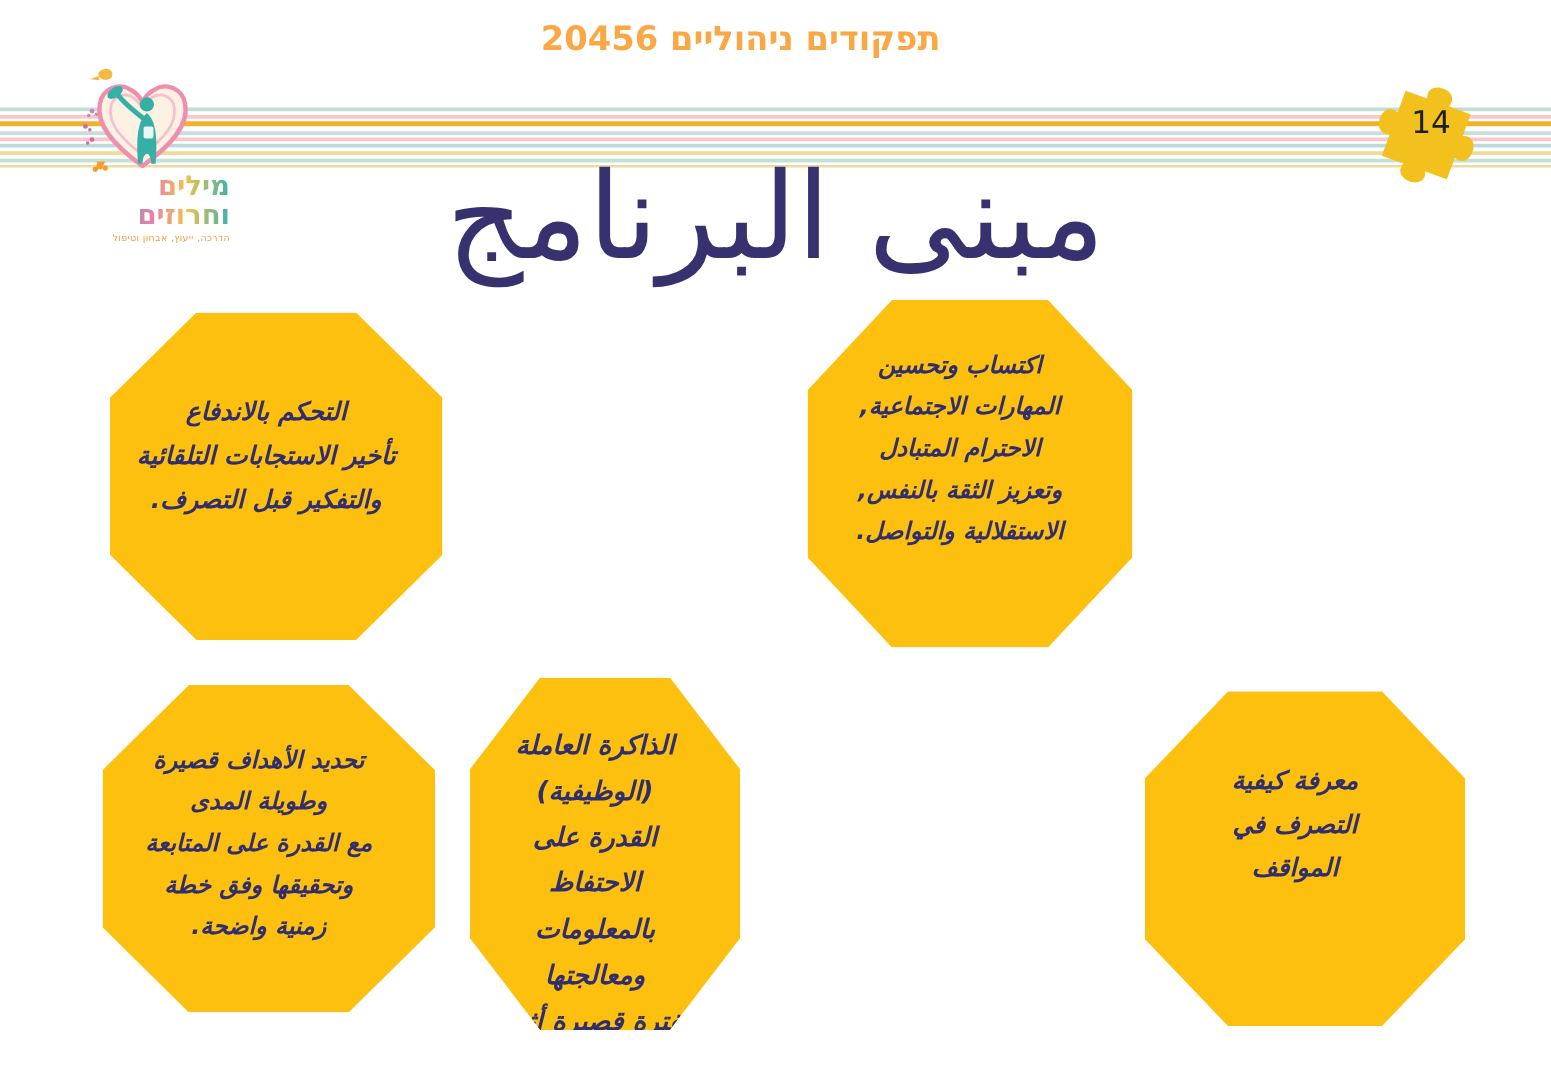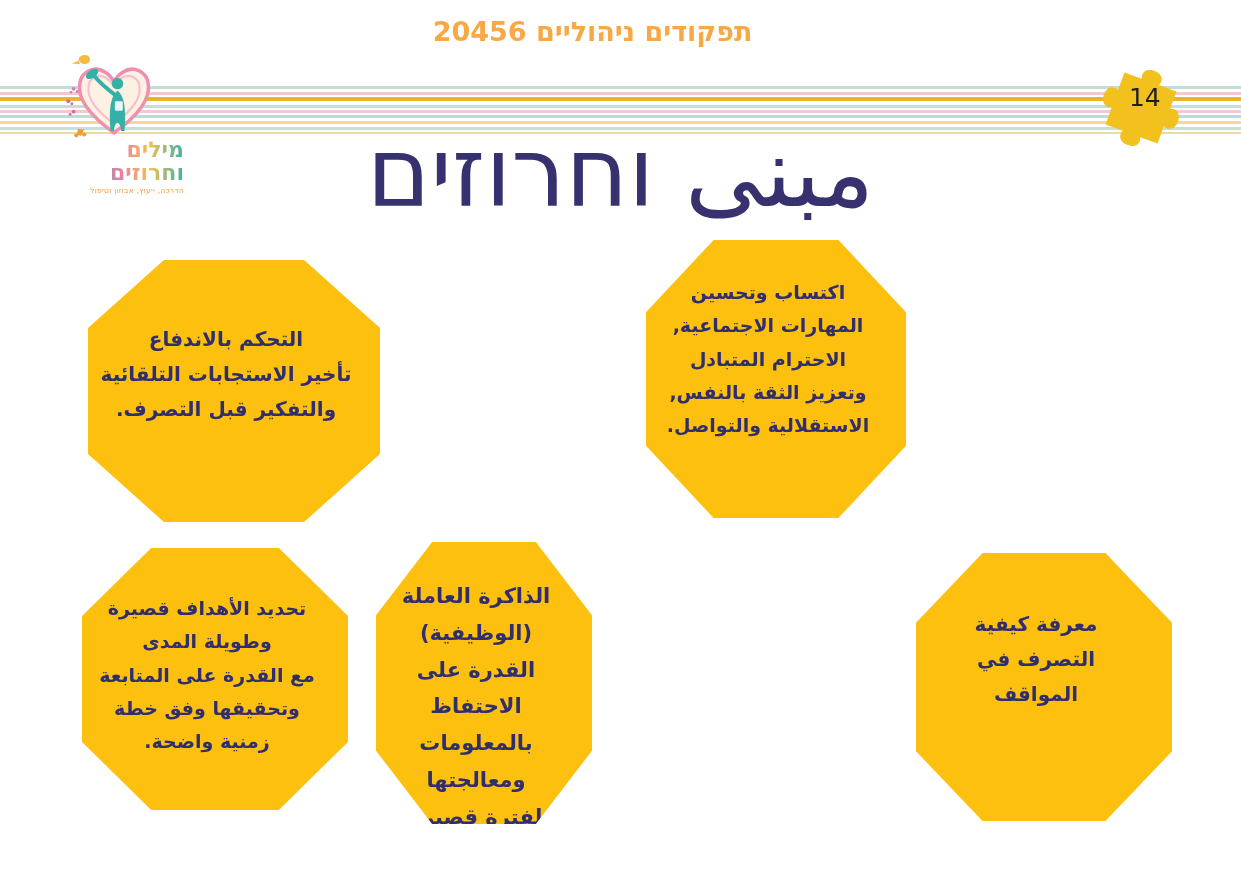--- a/index.html
+++ b/index.html
@@ -58,26 +58,26 @@
 
   
   .octagon{
     position:absolute;
     background:var(--octagon-fill,#fdc00f);
     clip-path:polygon(26% 0%,74% 0%,100% 26%,100% 74%,74% 100%,26% 100%,0% 74%,0% 26%);
     color:var(--octagon-text,#312e6e);
     font-weight:bold;text-align:center;direction:rtl;
     white-space:pre-line;line-height:1.75;
     box-sizing:border-box;
-    padding-left:10px;padding-right:26px;
+    padding-left:10px;padding-right:26px;font-style:italic;
   }
   .oct1{left:913px;top:250px;width:262px;height:266px;font-size:22px;padding-top:60px;}
   .oct2{left:646px;top:240px;width:260px;height:278px;font-size:19px;padding-top:36px;}
   .oct3{left:368px;top:246px;width:262px;height:268px;font-size:21px;padding-top:58px;}
-  .oct4{left:88px; top:260px;width:292px;height:262px;font-size:20px;padding-top:62px;}
+  .oct4{left:88px; top:250px;width:266px;height:262px;font-size:20px;padding-top:62px;}
   .oct5{left:916px;top:553px;width:256px;height:268px;font-size:20px;padding-top:54px;}
   .oct6{left:648px;top:540px;width:258px;height:282px;font-size:19px;padding-top:30px;}
   .oct7{left:376px;top:542px;width:216px;height:282px;font-size:21px;padding-top:36px;}
   .oct8{left:82px; top:548px;width:266px;height:262px;font-size:19px;padding-top:44px;}
 </style>
 </head>
 <body>
 
 <div class="slide">
 
@@ -139,21 +139,21 @@
 
   <div class="puzzle">
     <svg width="96" height="96" viewBox="-52 -52 104 104">
       <g transform="rotate(20)">
         <path d="M -30,-30 L -10,-30 C -17,-47 17,-47 10,-30 L 30,-30 L 30,-10 C 47,-17 47,17 30,10 L 30,30 L 10,30 C 17,47 -17,47 -10,30 L -30,30 L -30,10 C -47,17 -47,-17 -30,-10 Z" fill="#f2c11e"></path>
       </g>
       <text x="-13" y="-2" font-size="27" fill="#1f1f1f" font-family="DejaVu Sans, sans-serif">14</text>
     </svg>
   </div>
 
-  <div class="main-title" dir="rtl">مبنى וחרוזים</div>
+  <div class="main-title" dir="rtl">مبنى البرنامج</div>
 
   <div class="octagon oct2" dir="rtl">اكتساب وتحسين
 المهارات الاجتماعية,
 الاحترام المتبادل
 وتعزيز الثقة بالنفس,
 الاستقلالية والتواصل.</div>
   <div class="octagon oct4" dir="rtl">التحكم بالاندفاع
 تأخير الاستجابات التلقائية
 والتفكير قبل التصرف.</div>
   <div class="octagon oct5" dir="rtl">معرفة كيفية

